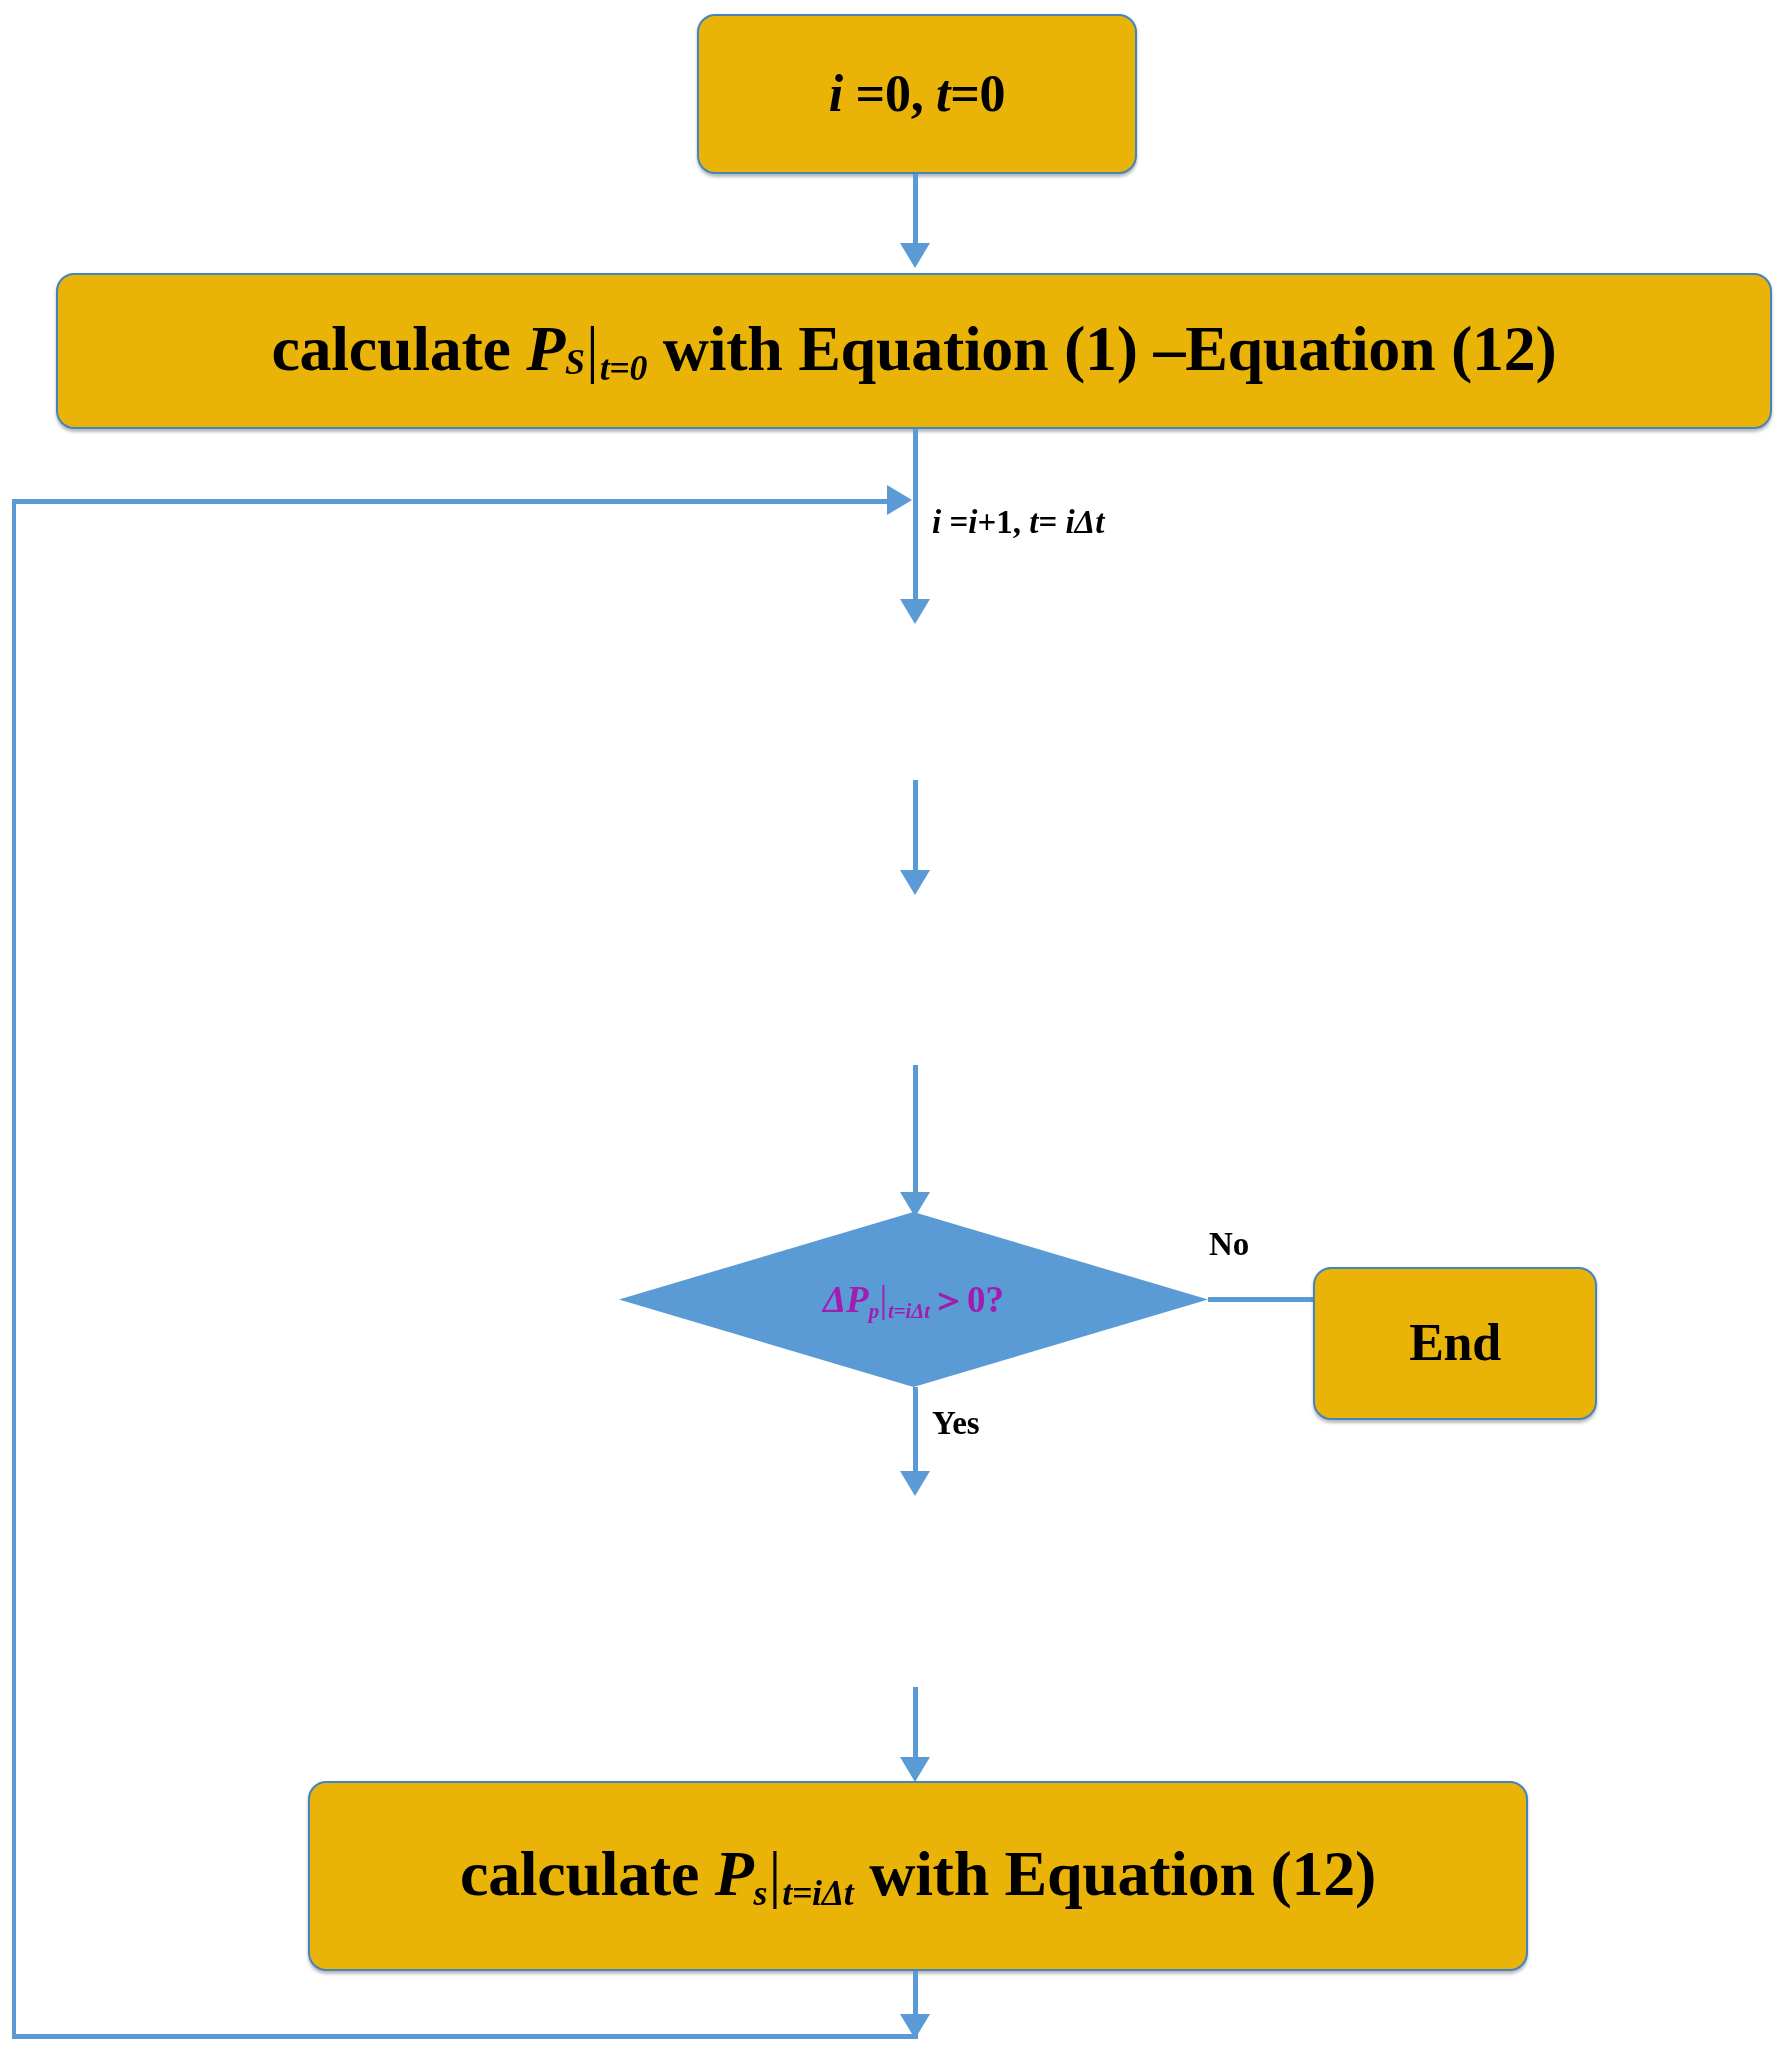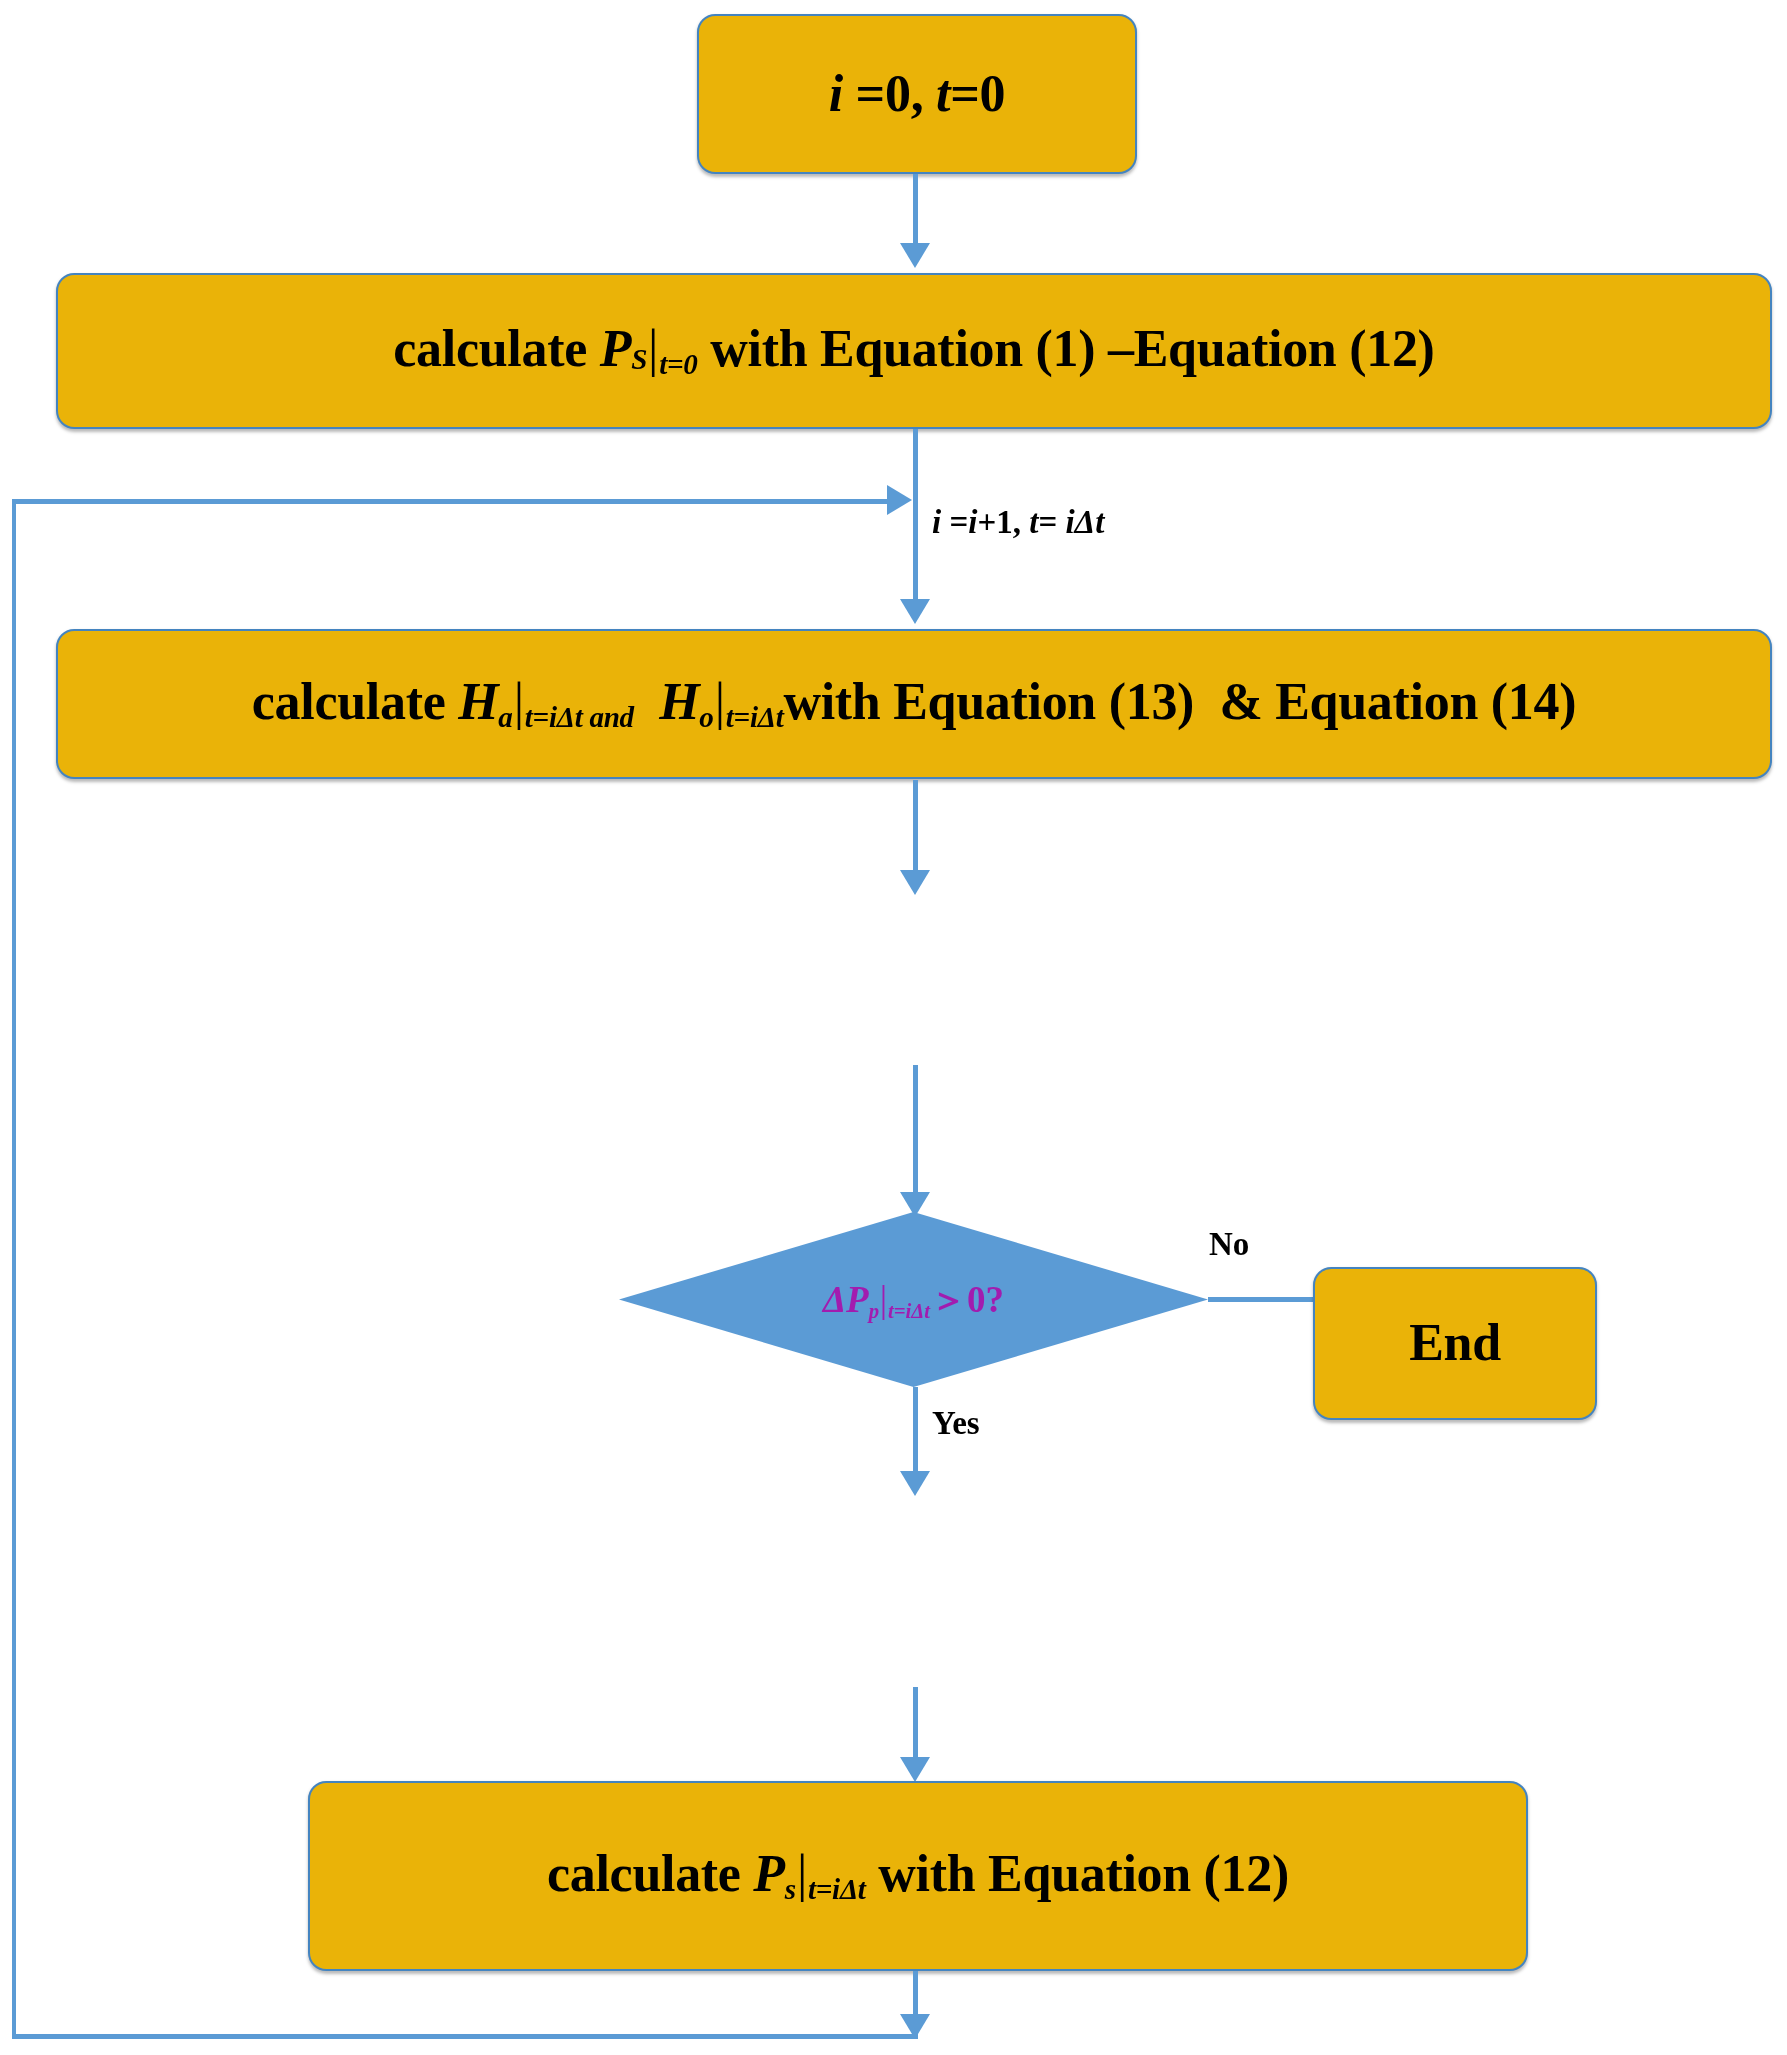--- a/index.html
+++ b/index.html
@@ -15,21 +15,21 @@
     background:#eab308;
     border:2px solid #4484C0;
     border-radius:18.3px;
     box-sizing:border-box;
     display:flex;align-items:center;justify-content:center;
     box-shadow:0 2.6px 3.3px rgba(0,0,0,.28);
   }
   .node .txt{
     color:#000;
     font-weight:bold;
-    font-size:52px;
+    font-size:64px;
     line-height:1.05;
     white-space:nowrap;
     text-align:center;
     letter-spacing:-0.3px;
   }
   .node.small .txt{font-size:52px;}
 
   
   .diamond{
     position:absolute;
@@ -92,25 +92,20 @@
     </span>
   </div>
 
   <div class="vline" style="left:913px;top:429px;height:190px;"></div>
   <div class="arrow-down" style="left:900px;top:599px;"></div>
 
   <div class="edge-label" style="left:932px;top:504px;">
     <span class="mi mb">i</span> =<span class="mi mb">i</span>+1,&nbsp;<span class="mi mb">t</span>= <span class="mi mb">iΔt</span>
   </div>
 
-  <div class="node" style="left:56px;top:629px;width:1716px;height:150px;">
-    <span class="txt">
-      calculate <span class="mi mb">H</span><sub>a</sub><span class="bar">|</span><sub>t=iΔt and</sub>&nbsp;&nbsp;<span class="mi mb">H</span><sub>o</sub><span class="bar">|</span><sub>t=iΔt</sub>with Equation (13)&nbsp; &amp; Equation (14)
-    </span>
-  </div>
 
   <div class="vline" style="left:913px;top:780px;height:98px;"></div>
   <div class="arrow-down" style="left:900px;top:870px;"></div>
 
 
   <div class="vline" style="left:913px;top:1065px;height:144px;"></div>
   <div class="arrow-down" style="left:900px;top:1192px;"></div>
 
   <div class="diamond" style="left:619px;top:1212px;width:589px;height:175px;">
     <div class="dshape"></div>

